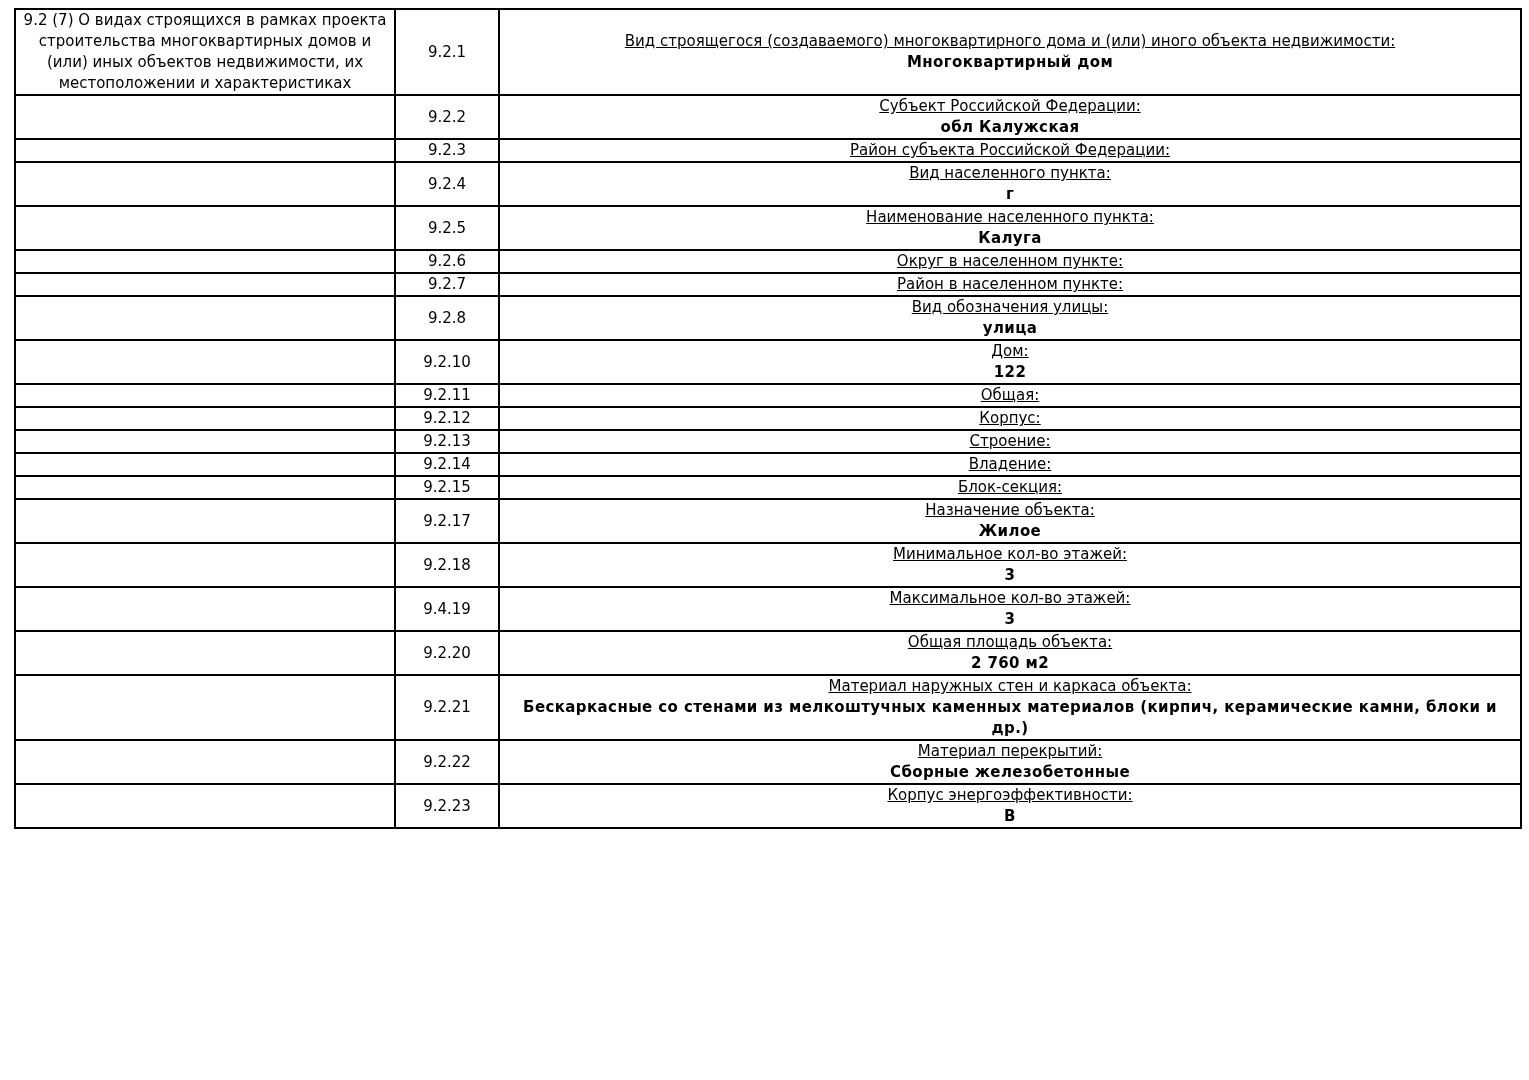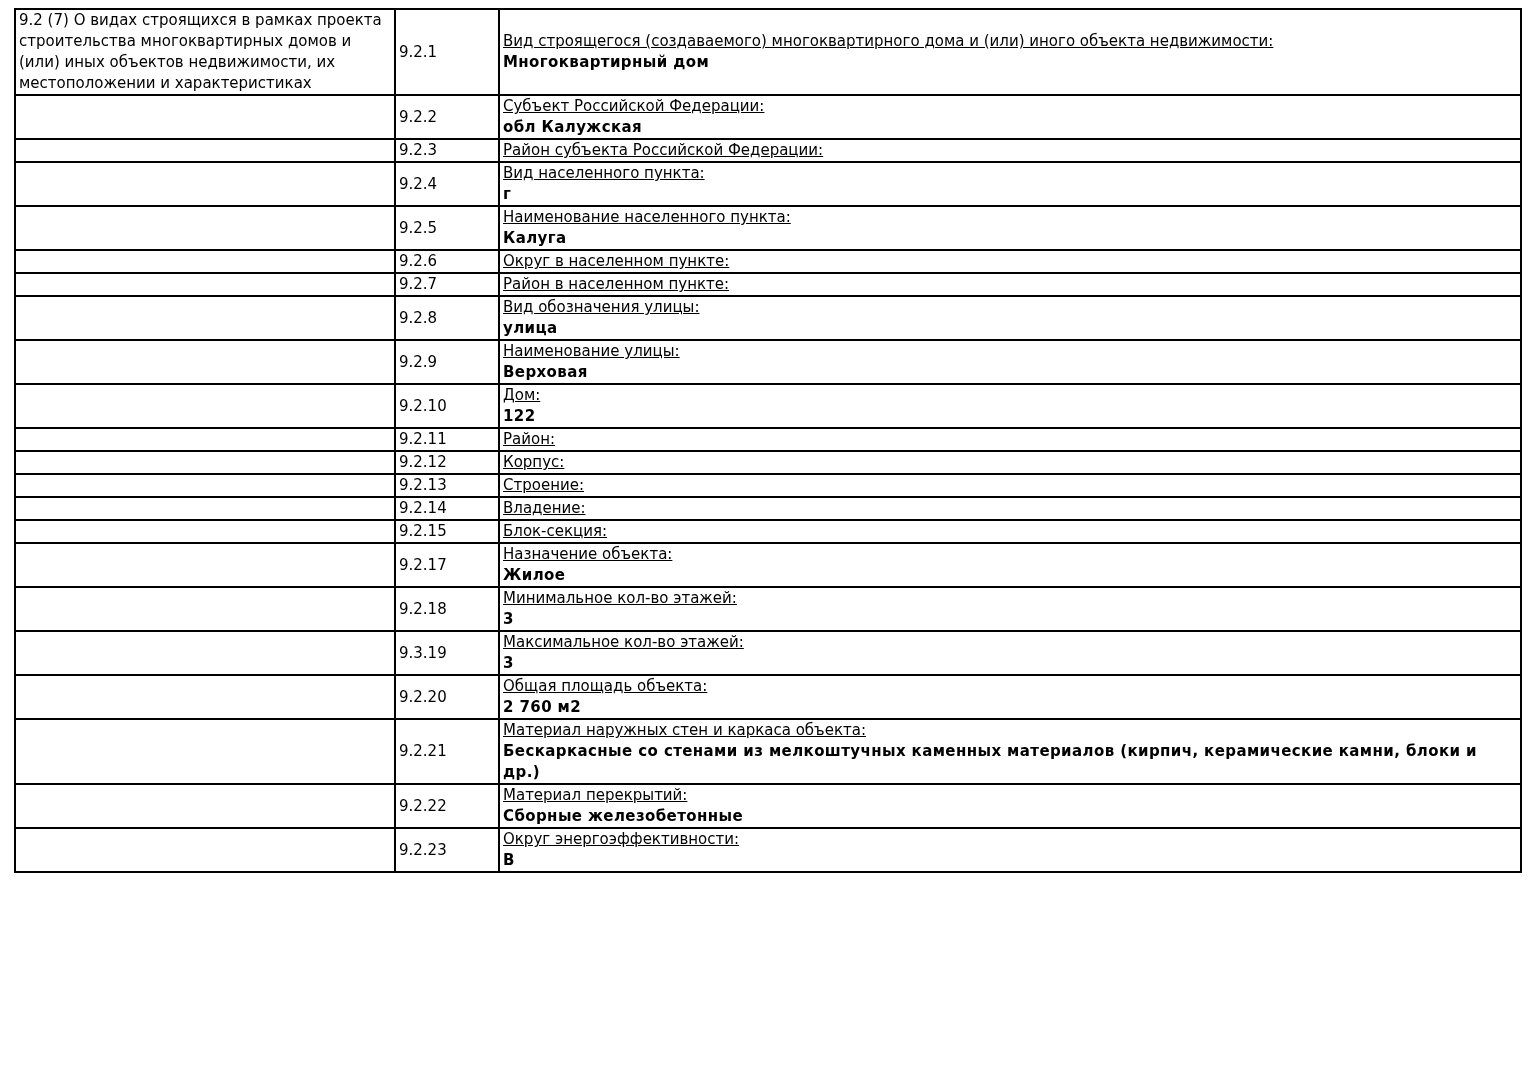--- a/index.html
+++ b/index.html
@@ -9,20 +9,21 @@
   }
   body {
     font-family: "DejaVu Sans", "Liberation Sans", sans-serif;
     color: #000000;
     padding: 8px 14px;
   }
   table.decl {
     border-collapse: collapse;
     table-layout: fixed;
     width: 1500px;
+    text-align: center;
   }
   table.decl td {
     border: 2px solid #000000;
     padding: 0 3px;
     vertical-align: middle;
     font-size: 15px;
     line-height: 21px;
     overflow: hidden;
   }
   td.col-section { width: 372px; }
@@ -141,48 +142,36 @@
     <td class="col-content">
       <div class="field-label">Вид обозначения улицы:</div>
       <div class="field-value">улица</div>
     </td>
   </tr>
       <tr>
     <td class="col-section">
       <span class="section-title"></span>
     </td>
     <td class="col-num">
-      <span>9.2.9</span>
-    </td>
-    <td class="col-content">
-      <div class="field-label">Наименование улицы:</div>
-      <div class="field-value">Верховая</div>
-    </td>
-  </tr>
-      <tr>
-    <td class="col-section">
-      <span class="section-title"></span>
-    </td>
-    <td class="col-num">
       <span>9.2.10</span>
     </td>
     <td class="col-content">
       <div class="field-label">Дом:</div>
       <div class="field-value">122</div>
     </td>
   </tr>
       <tr>
     <td class="col-section">
       <span class="section-title"></span>
     </td>
     <td class="col-num">
       <span>9.2.11</span>
     </td>
     <td class="col-content">
-      <div class="field-label">Район:</div>
+      <div class="field-label">Общая:</div>
 
     </td>
   </tr>
       <tr>
     <td class="col-section">
       <span class="section-title"></span>
     </td>
     <td class="col-num">
       <span>9.2.12</span>
     </td>
@@ -249,21 +238,21 @@
     <td class="col-content">
       <div class="field-label">Минимальное кол-во этажей:</div>
       <div class="field-value">3</div>
     </td>
   </tr>
       <tr>
     <td class="col-section">
       <span class="section-title"></span>
     </td>
     <td class="col-num">
-      <span>9.3.19</span>
+      <span>9.4.19</span>
     </td>
     <td class="col-content">
       <div class="field-label">Максимальное кол-во этажей:</div>
       <div class="field-value">3</div>
     </td>
   </tr>
       <tr>
     <td class="col-section">
       <span class="section-title"></span>
     </td>
@@ -300,18 +289,18 @@
     </td>
   </tr>
       <tr>
     <td class="col-section">
       <span class="section-title"></span>
     </td>
     <td class="col-num">
       <span>9.2.23</span>
     </td>
     <td class="col-content">
-      <div class="field-label">Округ энергоэффективности:</div>
+      <div class="field-label">Корпус энергоэффективности:</div>
       <div class="field-value">В</div>
     </td>
   </tr>
     </tbody>
 </table>
 
 </body></html>

